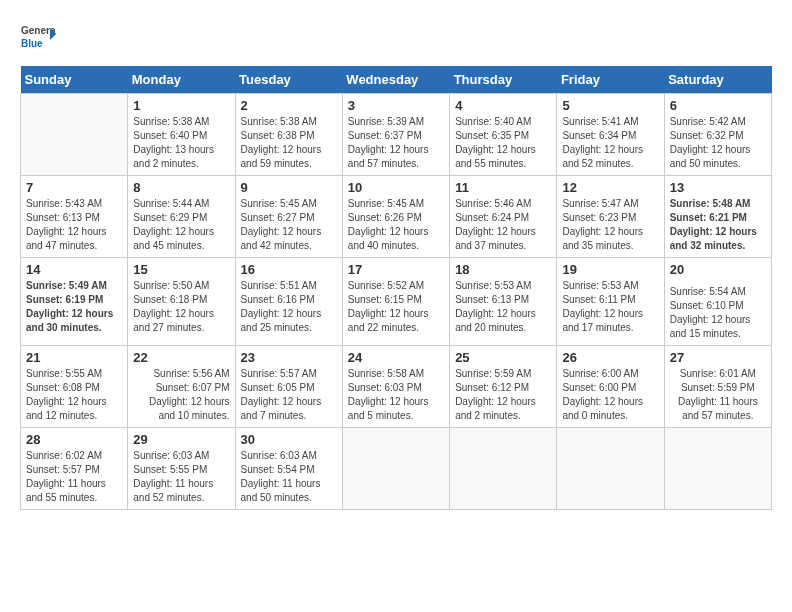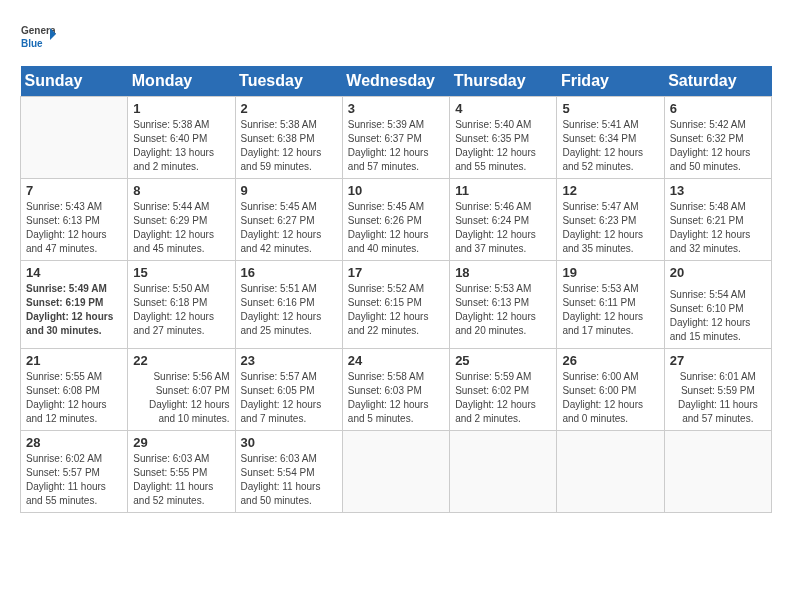--- a/index.html
+++ b/index.html
@@ -36,21 +36,21 @@
     table {
       width: 100%;
       border-collapse: collapse;
       font-size: 11px;
     }
     th {
       background-color: #2a6db5;
       color: white;
       padding: 6px 4px;
       text-align: left;
-      font-size: 16px;
+      font-size: 13px;
       font-weight: bold;
     }
     td {
       border: 1px solid #ccc;
       vertical-align: top;
       padding: 4px 5px;
       height: 80px;
       width: calc(100% / 7);
       color: #333;
     }
@@ -185,21 +185,21 @@
         </td>
         <td>
           <span class="day-num">12</span>
           <div class="day-info" style="white-space: pre-line;">Sunrise: 5:47 AM
 Sunset: 6:23 PM
 Daylight: 12 hours
 and 35 minutes.</div>
         </td>
         <td>
           <span class="day-num">13</span>
-          <div class="day-info" style="white-space: pre-line;">Sunrise: 5:48 AM
+          <div class="day-info" style="white-space: pre-line; font-weight: bold;">Sunrise: 5:48 AM
 Sunset: 6:21 PM
 Daylight: 12 hours
 and 32 minutes.</div>
         </td>
       </tr>
       <tr>
         <td>
           <span class="day-num">14</span>
           <div class="day-info" style="white-space: pre-line; font-weight: bold;">Sunrise: 5:49 AM
 Sunset: 6:19 PM
@@ -274,21 +274,21 @@
         <td>
           <span class="day-num">24</span>
           <div class="day-info" style="white-space: pre-line;">Sunrise: 5:58 AM
 Sunset: 6:03 PM
 Daylight: 12 hours
 and 5 minutes.</div>
         </td>
         <td>
           <span class="day-num">25</span>
           <div class="day-info" style="white-space: pre-line;">Sunrise: 5:59 AM
-Sunset: 6:02 PM
+Sunset: 6:12 PM
 Daylight: 12 hours
 and 2 minutes.</div>
         </td>
         <td>
           <span class="day-num">26</span>
           <div class="day-info" style="white-space: pre-line;">Sunrise: 6:00 AM
 Sunset: 6:00 PM
 Daylight: 12 hours
 and 0 minutes.</div>
         </td>

